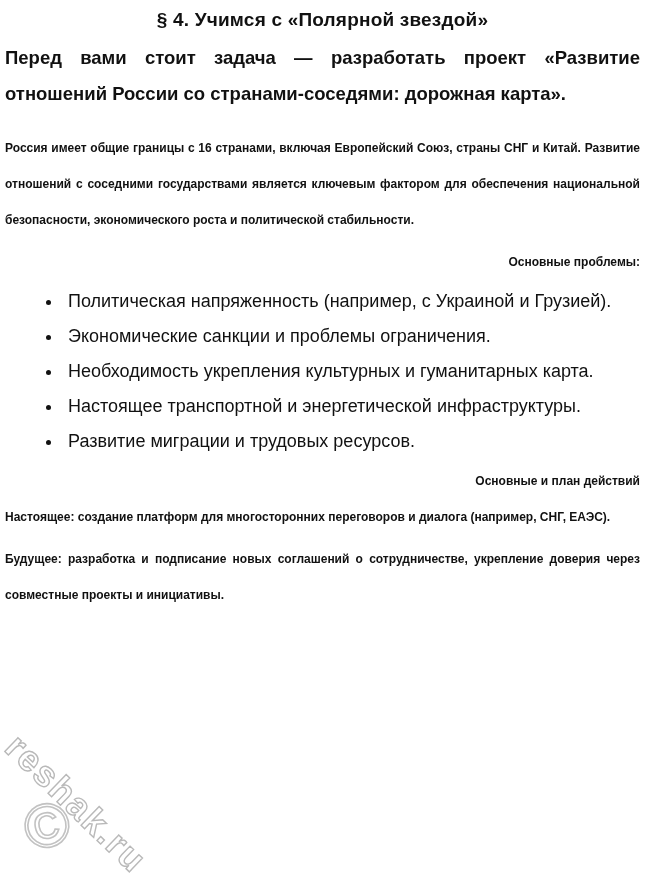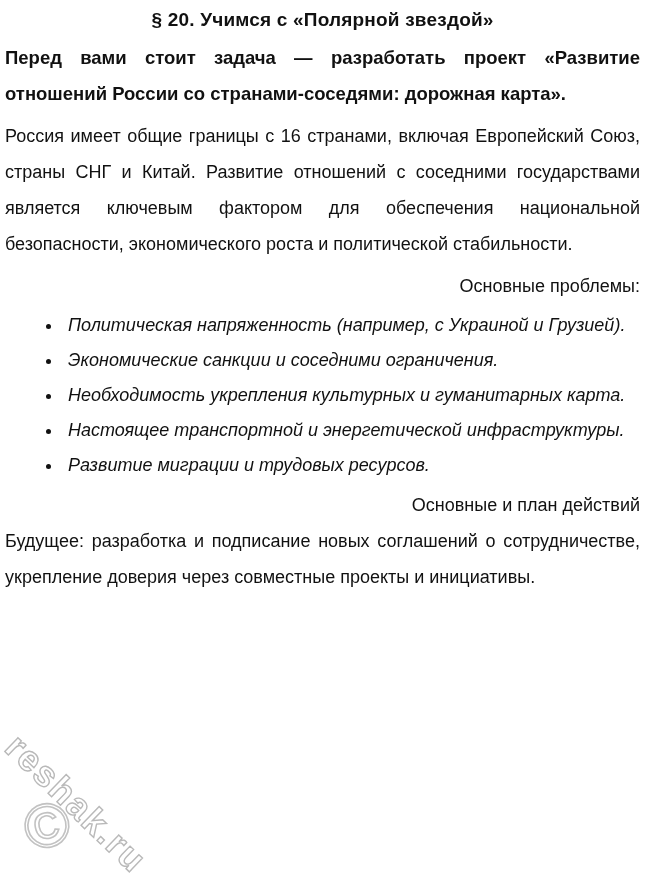--- a/index.html
+++ b/index.html
@@ -25,40 +25,39 @@
   .title {
     margin: 0 0 2px 0;
     text-align: center;
     font-size: 19px;
     font-weight: 700;
     line-height: 36px;
     letter-spacing: 0.2px;
   }
   p {
     margin: 0;
-    font-size: 18px;
-    font-weight: 400;
+    font-size: 12px;
+    font-weight: 700;
     line-height: 36px;
     text-align: justify;
   }
   p.spaced { margin-bottom: 6px; }
   .intro {
     font-weight: 700;
     font-size: 18.5px;
-    margin-bottom: 6px;
+    margin-bottom: 18px;
   }
   .plain-heading {
     text-align: right;
     margin-top: 2px;
   }
   ul {
     margin: 4px 0 4px 0;
     padding: 0 0 0 57px;
     list-style: disc outside;
-    font-style: italic;
   }
   li {
     font-size: 18px;
     line-height: 35px;
     text-align: justify;
     padding-left: 6px;
     margin: 0;
   }
   li::marker { color: #111111; font-size: 15px; }
 
@@ -98,37 +97,38 @@
 
 <div class="page">
 
   <div class="watermark" aria-hidden="true">
     <span class="wm-text">reshak.ru</span>
     <span class="wm-copy">©</span>
   </div>
 
   <div class="content">
 
-    <h1 class="title">§ 20. Учимся с «Полярной звездой»</h1>
+    <h1 class="title">§ 4. Учимся с «Полярной звездой»</h1>
 
     <p class="intro">Перед вами стоит задача — разработать проект «Развитие отношений России со странами-соседями: дорожная карта».</p>
 
     <p class="spaced">Россия имеет общие границы с 16 странами, включая Европейский Союз, страны СНГ и Китай. Развитие отношений с соседними государствами является ключевым фактором для обеспечения национальной безопасности, экономического роста и политической стабильности.</p>
 
     <p class="plain-heading">Основные проблемы:</p>
 
     <ul>
       <li>Политическая напряженность (например, с Украиной и Грузией).</li>
-      <li>Экономические санкции и соседними ограничения.</li>
+      <li>Экономические санкции и проблемы ограничения.</li>
       <li>Необходимость укрепления культурных и гуманитарных карта.</li>
       <li>Настоящее транспортной и энергетической инфраструктуры.</li>
       <li>Развитие миграции и трудовых ресурсов.</li>
     </ul>
 
     <p class="plain-heading">Основные и план действий</p>
 
 
 
+    <p class="spaced">Настоящее: создание платформ для многосторонних переговоров и диалога (например, СНГ, ЕАЭС).</p>
 
     <p>Будущее: разработка и подписание новых соглашений о сотрудничестве, укрепление доверия через совместные проекты и инициативы.</p>
 
   </div>
 </div>
 
 </body></html>

